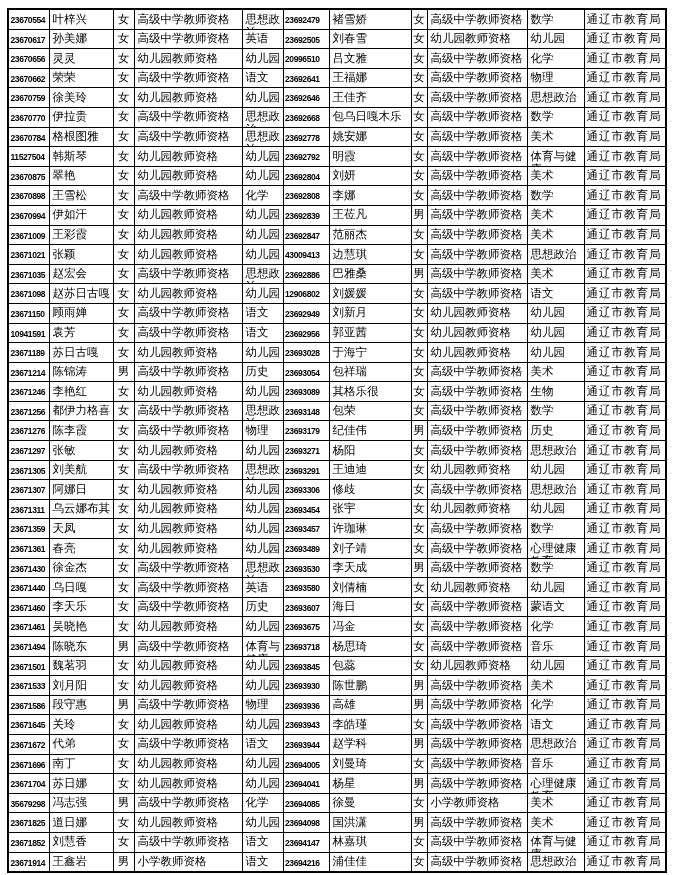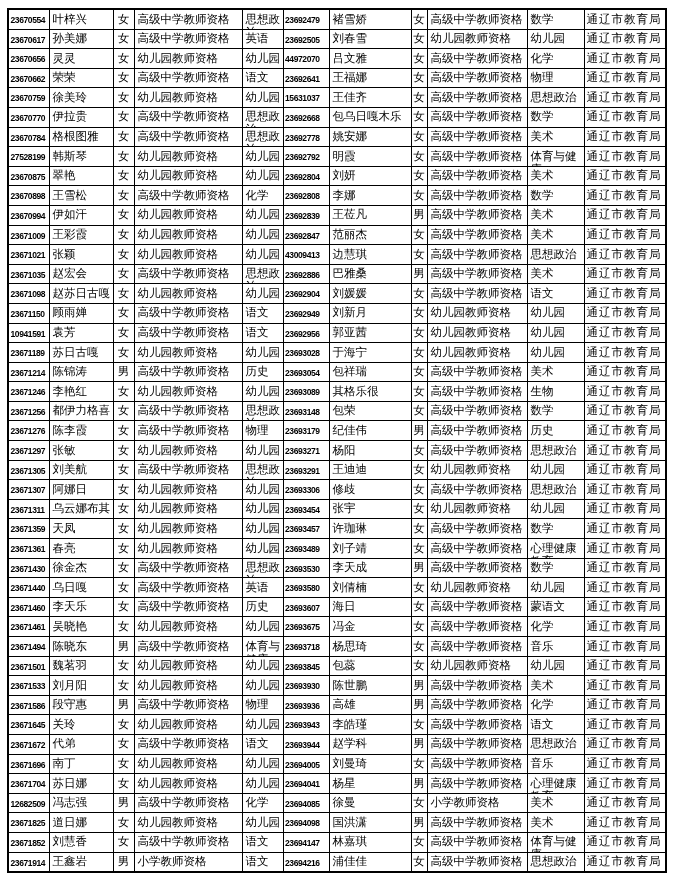--- a/index.html
+++ b/index.html
@@ -155,21 +155,21 @@
           <td class="center">
             <div class="c">女</div>
           </td>
           <td>
             <div class="c">幼儿园教师资格</div>
           </td>
           <td>
             <div class="c">幼儿园</div>
           </td>
           <td class="num">
-            <div class="c">44972070</div>
+            <div class="c">20996510</div>
           </td>
           <td>
             <div class="c">吕文雅</div>
           </td>
           <td class="center">
             <div class="c">女</div>
           </td>
           <td>
             <div class="c">高级中学教师资格</div>
           </td>
@@ -225,21 +225,21 @@
           <td class="center">
             <div class="c">女</div>
           </td>
           <td>
             <div class="c">幼儿园教师资格</div>
           </td>
           <td>
             <div class="c">幼儿园</div>
           </td>
           <td class="num">
-            <div class="c">15631037</div>
+            <div class="c">23692646</div>
           </td>
           <td>
             <div class="c">王佳齐</div>
           </td>
           <td class="center">
             <div class="c">女</div>
           </td>
           <td>
             <div class="c">高级中学教师资格</div>
           </td>
@@ -315,21 +315,21 @@
           </td>
           <td>
             <div class="c">美术</div>
           </td>
           <td class="auth">
             <div class="c">通辽市教育局</div>
           </td>
         </tr>
         <tr>
           <td class="num">
-            <div class="c">27528199</div>
+            <div class="c">11527504</div>
           </td>
           <td>
             <div class="c">韩斯琴</div>
           </td>
           <td class="center">
             <div class="c">女</div>
           </td>
           <td>
             <div class="c">幼儿园教师资格</div>
           </td>
@@ -575,21 +575,21 @@
           <td class="center">
             <div class="c">女</div>
           </td>
           <td>
             <div class="c">幼儿园教师资格</div>
           </td>
           <td>
             <div class="c">幼儿园</div>
           </td>
           <td class="num">
-            <div class="c">23692904</div>
+            <div class="c">12906802</div>
           </td>
           <td>
             <div class="c">刘媛媛</div>
           </td>
           <td class="center">
             <div class="c">女</div>
           </td>
           <td>
             <div class="c">高级中学教师资格</div>
           </td>
@@ -1470,21 +1470,21 @@
           </td>
           <td>
             <div class="c">心理健康教育</div>
           </td>
           <td class="auth">
             <div class="c">通辽市教育局</div>
           </td>
         </tr>
         <tr>
           <td class="num">
-            <div class="c">12682509</div>
+            <div class="c">35679298</div>
           </td>
           <td>
             <div class="c">冯志强</div>
           </td>
           <td class="center">
             <div class="c">男</div>
           </td>
           <td>
             <div class="c">高级中学教师资格</div>
           </td>

